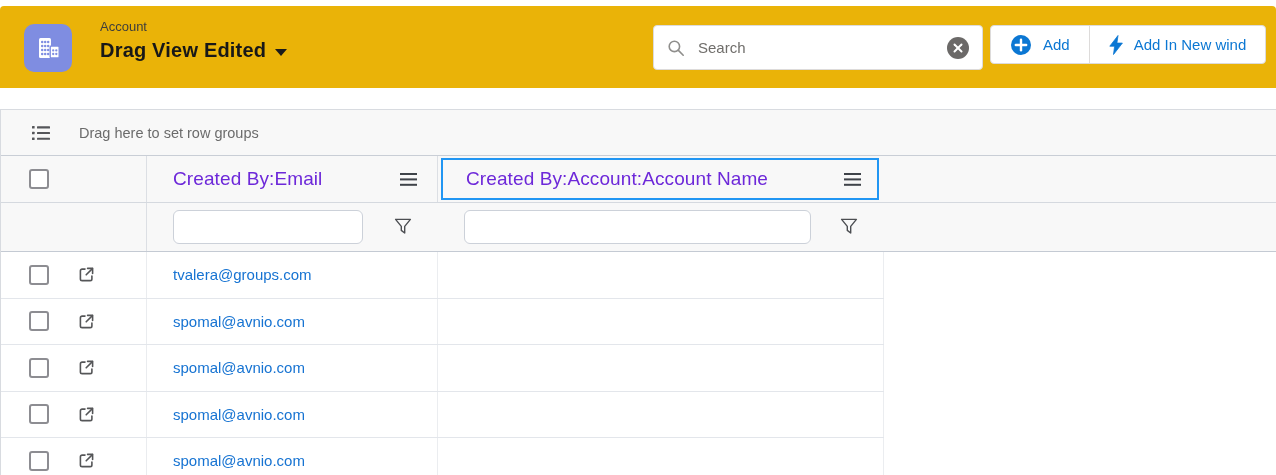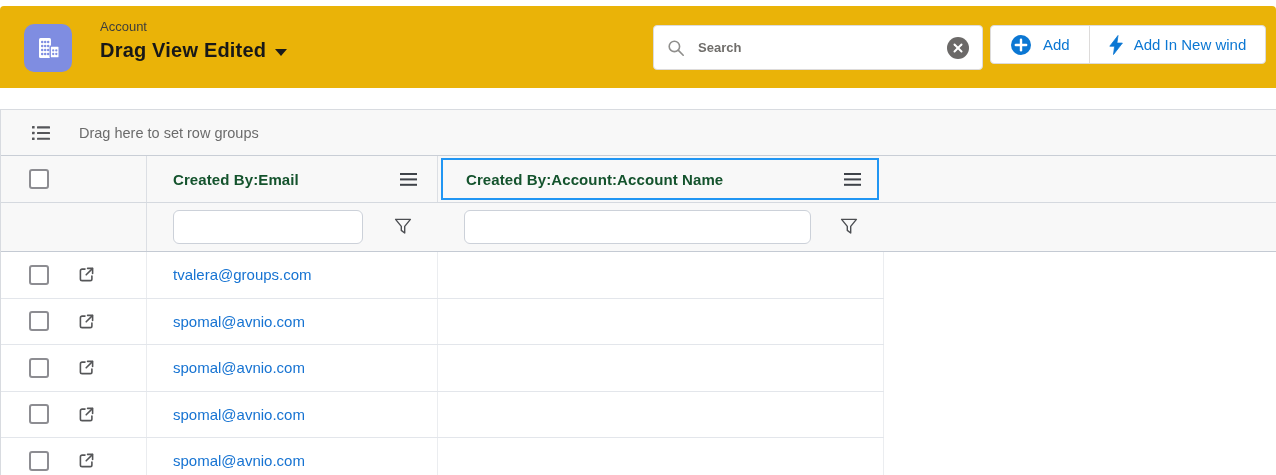--- a/index.html
+++ b/index.html
@@ -14,22 +14,22 @@
   .titles{position:absolute;left:100px;top:12px;}
   .obj-label{font-size:13px;color:#3e3e3c;line-height:17px;}
   .view-title{font-size:20px;font-weight:700;color:#181818;display:flex;align-items:center;
               margin-top:4px;letter-spacing:.2px;}
   .caret{width:0;height:0;border-left:6px solid transparent;border-right:6px solid transparent;
          border-top:7px solid #1b1b1b;margin-left:9px;margin-top:4px;}
 
   .searchbox{position:absolute;left:653px;top:19px;width:330px;height:45px;background:#fff;
              border:1px solid #dddbda;border-radius:4px;display:flex;align-items:center;
              box-sizing:border-box;padding:0 13px;}
-  .searchbox input{flex:1;border:none;outline:none;font-size:13px;color:#181818;margin-left:11px;
-                   font-family:inherit;background:transparent;min-width:0;font-weight:bold;}
+  .searchbox input{flex:1;border:none;outline:none;font-size:15px;color:#181818;margin-left:11px;
+                   font-family:inherit;background:transparent;min-width:0;}
   .searchbox input::placeholder{color:#706e6b;opacity:1;}
   .clear-btn{width:22px;height:22px;border:none;border-radius:50%;background:#6b6968;display:flex;
              align-items:center;justify-content:center;cursor:pointer;padding:0;flex:none;}
 
   .btn-group{position:absolute;left:990px;top:19px;height:39px;background:#fff;
              border:1px solid #dddbda;border-radius:4px;display:flex;align-items:stretch;
              box-sizing:border-box;}
   .tb-btn{display:flex;align-items:center;gap:11px;padding:0 19px;font-size:15px;color:#0b77d3;
           white-space:nowrap;background:none;border:none;cursor:pointer;font-family:inherit;}
   .vdiv{width:1px;background:#dddbda;}
@@ -42,21 +42,21 @@
   .group-panel .gp-text{font-size:14.5px;color:#6b6b6b;margin-left:28px;}
 
   .hdr-row{height:47px;background:#f8f8f8;border-bottom:1px solid #d5d9df;position:relative;
            box-sizing:border-box;}
   .h0{position:absolute;left:0;top:0;bottom:0;width:146px;border-right:1px solid #dcdfe4;
       display:flex;align-items:center;padding-left:28px;box-sizing:border-box;}
   .h1{position:absolute;left:146px;top:0;bottom:0;width:291px;border-right:1px solid #dcdfe4;
       display:flex;align-items:center;padding-left:26px;padding-right:18px;box-sizing:border-box;}
   .h2{position:absolute;left:440px;top:2px;height:42px;width:438px;border:2px solid #2196f3;
       display:flex;align-items:center;padding-left:23px;padding-right:14px;box-sizing:border-box;}
-  .hdr-label{font-weight:700;font-size:15px;color:#14532d;letter-spacing:.1px;}
+  .hdr-label{font-weight:400;font-size:19px;color:#6d28d9;letter-spacing:.1px;}
   .menu-btn{margin-left:auto;background:none;border:none;padding:2px;cursor:pointer;display:flex;}
 
   .filter-row{height:49px;background:#f8f8f8;border-bottom:1px solid #c4cad3;position:relative;
               box-sizing:border-box;}
   .f-sep{position:absolute;left:145px;top:0;bottom:0;width:1px;background:#dcdfe4;}
   input.filter{position:absolute;top:7px;height:34px;border:1px solid #ccd1d9;border-radius:6px;
                background:#fff;box-sizing:border-box;outline:none;padding:0 10px;font-size:14px;
                font-family:inherit;color:#181818;}
   .f1{left:172px;width:190px;} .f2{left:463px;width:347px;}
   .funnel-btn{position:absolute;top:15px;background:none;border:none;padding:0;cursor:pointer;display:flex;}

